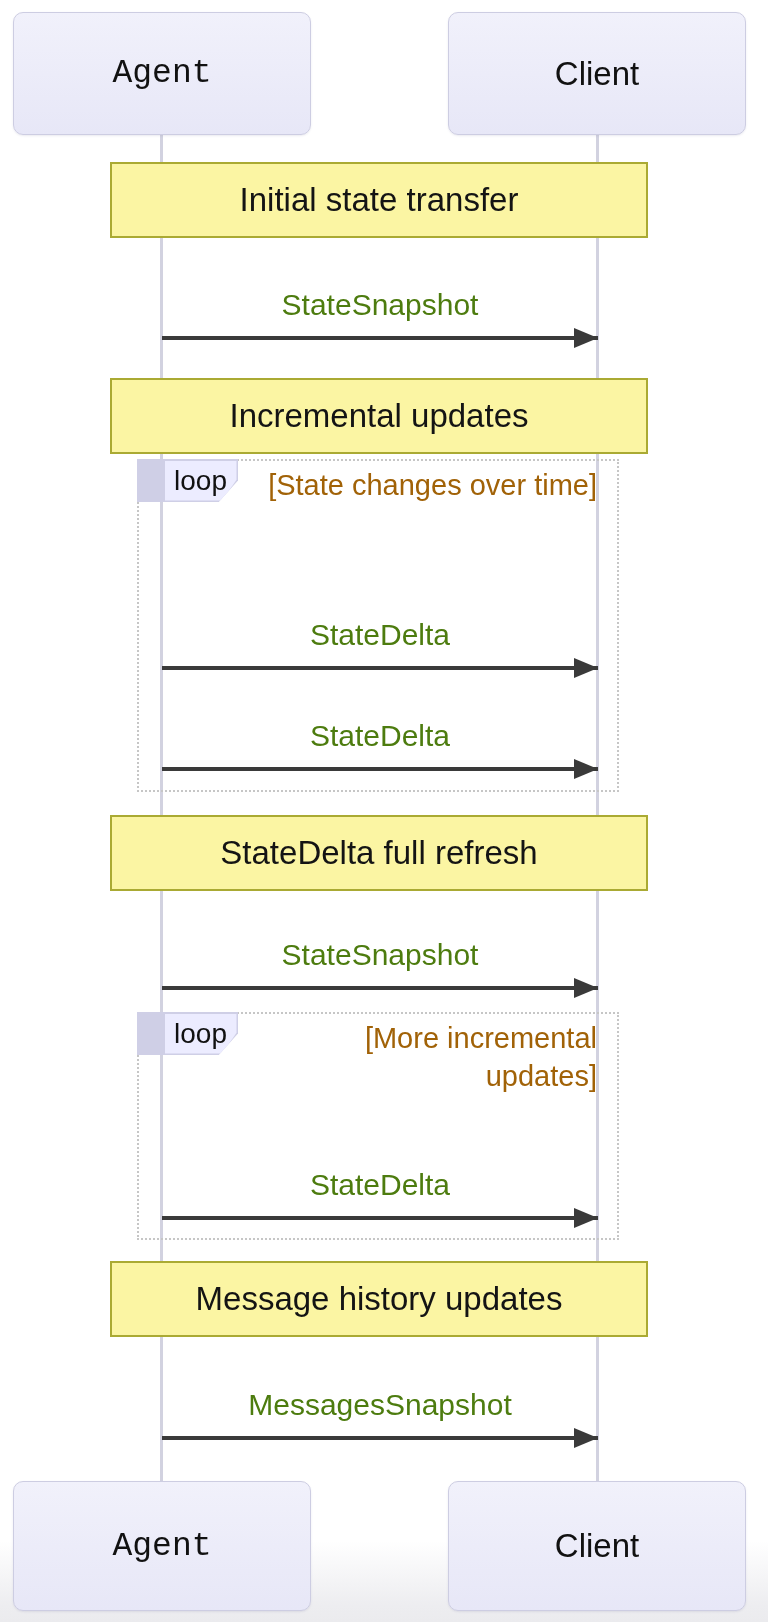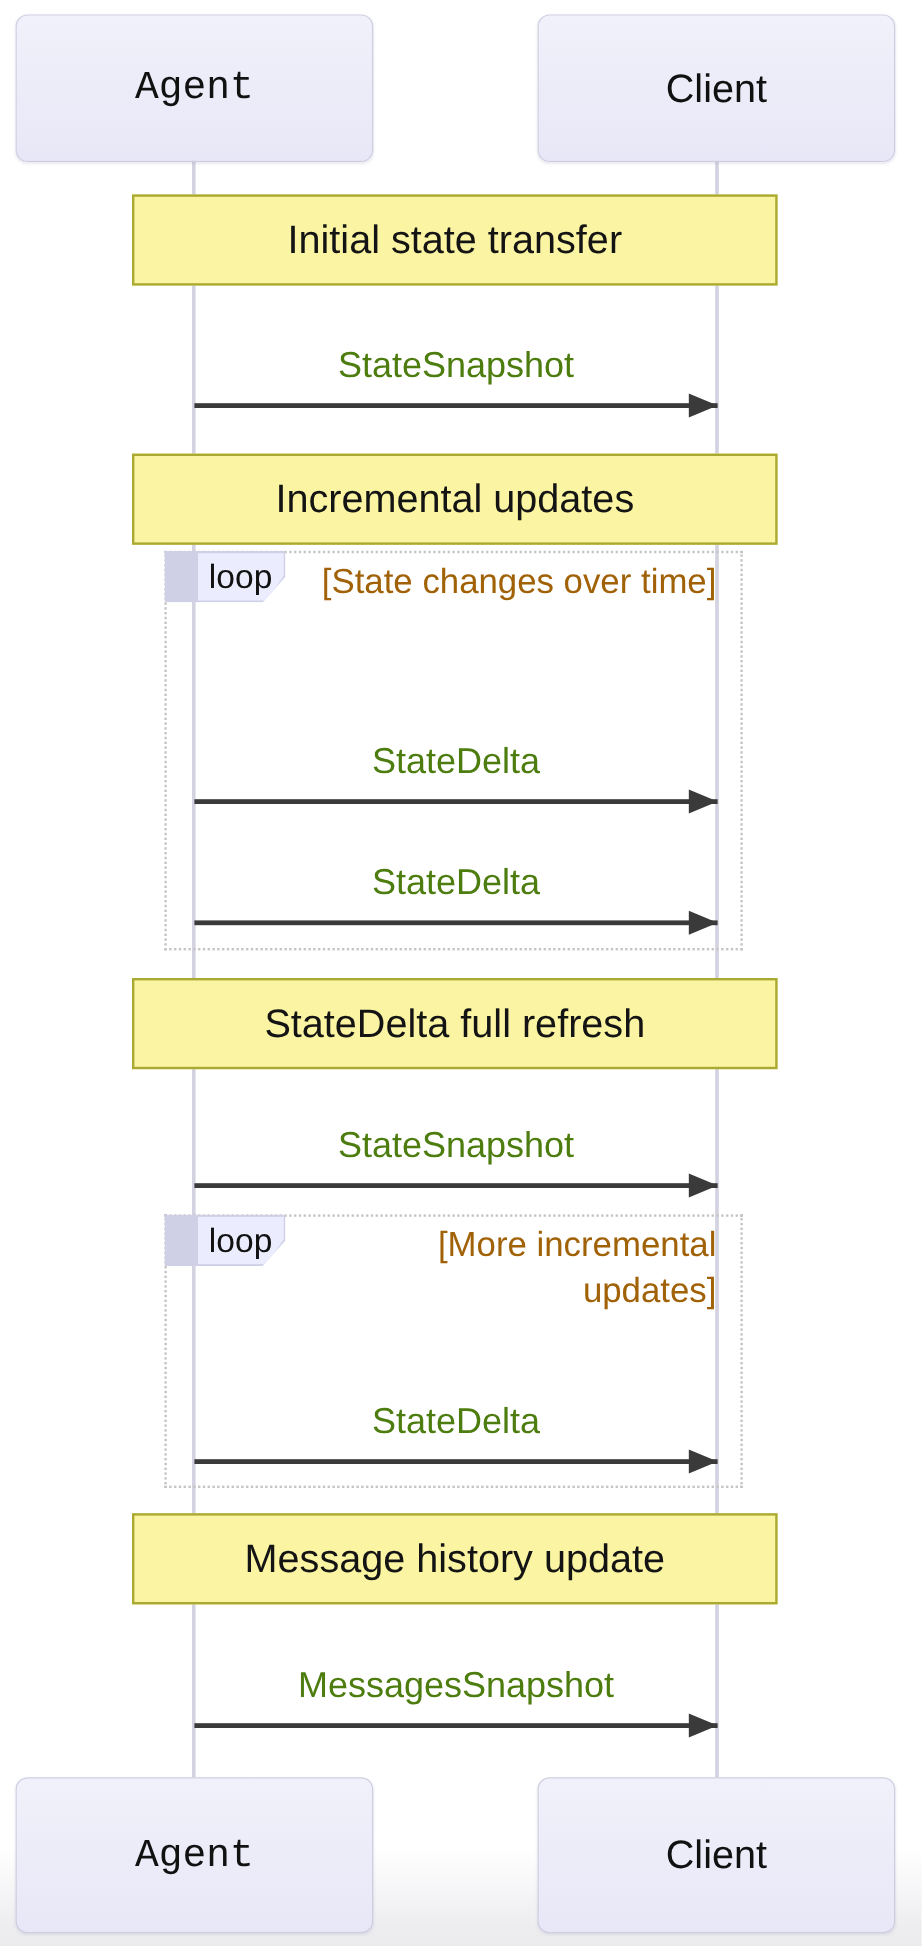--- a/index.html
+++ b/index.html
@@ -97,21 +97,21 @@
 <div class="note n1">
   <span>Initial state transfer</span>
 </div>
 <div class="note n2">
   <span>Incremental updates</span>
 </div>
 <div class="note n3">
   <span>StateDelta full refresh</span>
 </div>
 <div class="note n4">
-  <span>Message history update</span>
+  <span>Message history updates</span>
 </div>
 
 <div class="loop l1">
   <div class="tag">
     <div class="tag-inner">loop</div>
   </div>
   <div class="cond">[State changes over time]</div>
 </div>
 <div class="loop l2">
   <div class="tag">

